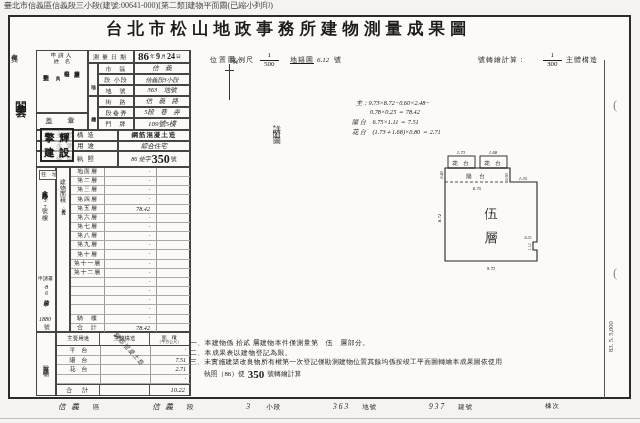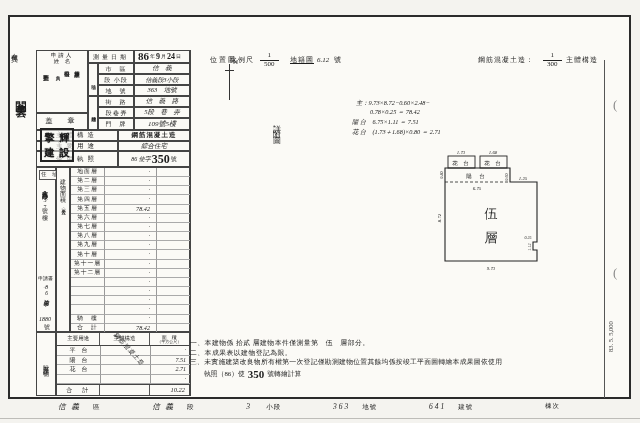--- a/index.html
+++ b/index.html
@@ -49,23 +49,25 @@
   #footer .grp{display:flex;align-items:baseline;gap:12px;}
   #footer .fv{font-size:7.5px;letter-spacing:2px;font-style:italic;min-width:8px;}
   #footer .fl{font-size:6.5px;letter-spacing:1px;}
   svg text{font-family:"Liberation Serif","DejaVu Serif",serif;fill:#222;}
 </style>
 </head>
 <body>
 
 <div id="page">
 
+  <div class="abs f8" style="left:4px;top:2px;color:#3d3d3d;">臺北市信義區信義段三小段(建號:00641-000)[第二類]建物平面圖(已縮小列印)</div>
 
   <div class="mainbox"></div>
 
+  <div class="abs b" style="left:106px;top:21px;font-size:16.5px;letter-spacing:5px;">台北市松山地政事務所建物測量成果圖</div>
 
   <div class="abs vtext f65" style="left:11px;top:48px;letter-spacing:1px;">右代理人</div>
   <div class="abs vtext b" style="left:15px;top:92px;font-size:11px;letter-spacing:3px;">閻美雲</div>
 
   <div class="cell" style="left:36px;top:50px;width:52px;height:63px;flex-direction:column;justify-content:flex-start;">
     <div class="f55 ls2" style="margin-top:2px;">申請人</div>
     <div class="f55">姓　名</div>
   </div>
   <div class="abs vtext f55" style="left:74px;top:67px;">擎輝建設股</div>
   <div class="abs vtext f55" style="left:64px;top:67px;">份有限公司</div>
@@ -260,21 +262,21 @@
   <div class="abs f7 ls2" style="left:210px;top:57px;">位置圖</div>
   <div class="abs f7 ls1" style="left:230px;top:57px;">比例尺</div>
   <span class="abs frac" style="left:260px;top:52px;">
     <span class="num">1</span>
     <span class="den">500</span>
   </span>
   <div class="abs f7 ls1" style="left:290px;top:57px;text-decoration:underline;">地籍圖</div>
   <div class="abs f7 hand" style="left:317px;top:57px;text-align:center;">6.12</div>
   <div class="abs f7" style="left:334px;top:57px;">號</div>
 
-  <div class="abs f7 ls1" style="left:478px;top:57px;">鋼筋混凝土造：</div>
+  <div class="abs f7 ls1" style="left:478px;top:57px;">號轉繪計算：</div>
   <span class="abs frac" style="left:543px;top:52px;">
     <span class="num">1</span>
     <span class="den">300</span>
   </span>
   <div class="abs f7 ls1" style="left:566px;top:57px;">主體構造</div>
 
   <div class="abs f7" style="left:233px;top:59px;">N</div>
   <div class="vline" style="left:229px;top:64px;height:36px;background:#333;"></div>
   <div class="hline" style="left:225px;top:70px;width:9px;background:#333;"></div>
 
@@ -337,21 +339,21 @@
         <span class="fv">3</span>
         <span class="fl">小段</span>
       </div>
 
       <div class="grp">
         <span class="fv">363</span>
         <span class="fl">地號</span>
       </div>
 
       <div class="grp">
-        <span class="fv">641</span>
+        <span class="fv">937</span>
         <span class="fl">建號</span>
       </div>
 
       <div class="grp">
         <span class="fv"></span>
         <span class="fl">棟次</span>
       </div>
     </div>
   <div class="hline" style="left:0px;top:418px;width:640px;background:#bdbcb8;"></div>
 

